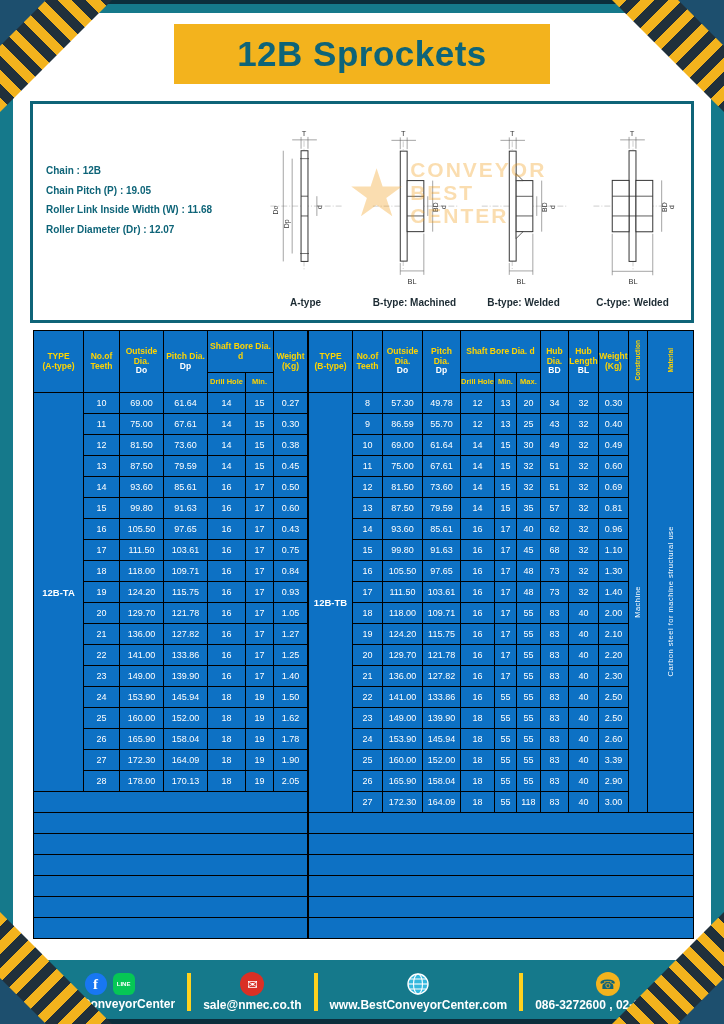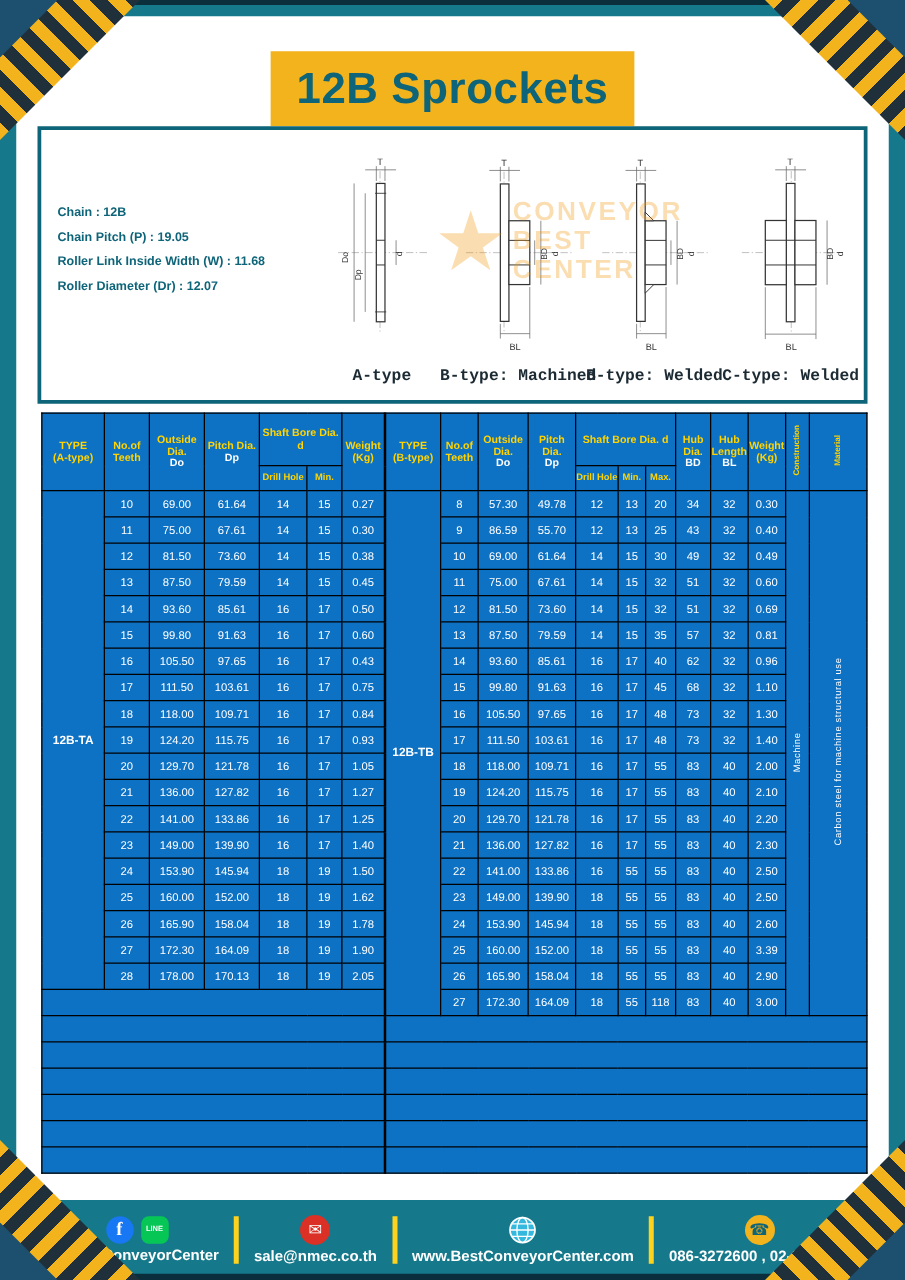--- a/index.html
+++ b/index.html
@@ -26,37 +26,37 @@
   .corner.tr .navy { top:0; right:0; clip-path:polygon(0 0,100% 0,100% 100%); }
   .corner.bl { bottom:0; left:0; }
   .corner.bl .stripes { clip-path:polygon(0 0,0 100%,100% 100%); background:repeating-linear-gradient(135deg,var(--yellow,#f3b51f) 0 10px,#20303b 10px 20px); }
   .corner.bl .navy { bottom:0; left:0; clip-path:polygon(0 0,0 100%,100% 100%); }
   .corner.br { bottom:0; right:0; }
   .corner.br .stripes { clip-path:polygon(100% 0,100% 100%,0 100%); background:repeating-linear-gradient(45deg,var(--yellow,#f3b51f) 0 10px,#20303b 10px 20px); }
   .corner.br .navy { bottom:0; right:0; clip-path:polygon(100% 0,100% 100%,0 100%); }
 
   
   .banner {
-    position:absolute; left:50%; transform:translateX(-50%); top:41px;
-    width:291px; height:60px; background:var(--yellow,#f3b31d);
+    position:absolute; left:50%; transform:translateX(-50%); top:24px;
+    width:376px; height:60px; background:var(--yellow,#f3b31d);
     display:flex; align-items:center; justify-content:center; z-index:1;
   }
   .banner span { font-size:35px; font-weight:bold; color:var(--teal-dark,#0e6478); letter-spacing:0.5px; }
 
   
   .info-box {
     position:absolute; left:30px; top:101px; width:658px; height:216px;
     background:#fff; border:3px solid var(--teal-dark,#0e6478); z-index:1;
   }
   .specs { position:absolute; left:13px; top:57px; width:212px; }
   .spec-line { font-size:10px; font-weight:bold; color:var(--teal-dark,#0e6478); line-height:19.5px; white-space:nowrap; }
   .figures { position:absolute; left:218px; top:2px; width:436px; height:210px; display:flex; }
   .figure { position:relative; width:109px; display:flex; flex-direction:column; align-items:center; justify-content:flex-end; z-index:1; }
   .figure svg { flex:none; }
-  .figcap { font-size:13px; font-weight:bold; color:#1c2b33; margin-bottom:8px; white-space:nowrap;font-family:Liberation Mono, monospace; }
+  .figcap { font-size:10px; font-weight:bold; color:#1c2b33; margin-bottom:8px; white-space:nowrap; }
   .watermark { position:absolute; left:96px; top:52px; display:flex; align-items:center; gap:4px; opacity:0.32; z-index:2; pointer-events:none; color:#f2990c; }
   .watermark .star { font-size:66px; line-height:1; }
   .watermark .wm-lines div { font-size:21px; font-weight:bold; letter-spacing:2px; line-height:1.1; }
 
   
   .tables { position:absolute; left:33px; top:330px; display:flex; align-items:flex-start; z-index:1; }
   table.spec-table { border-collapse:collapse; table-layout:fixed; background:var(--table-blue,#0d71c4); }
   .spec-table th, .spec-table td { border:1px solid #000; padding:0; text-align:center; vertical-align:middle; }
   .spec-table td { color:#fff; font-size:9px; height:20px; }
   .spec-table thead tr:first-child { height:42px; }

